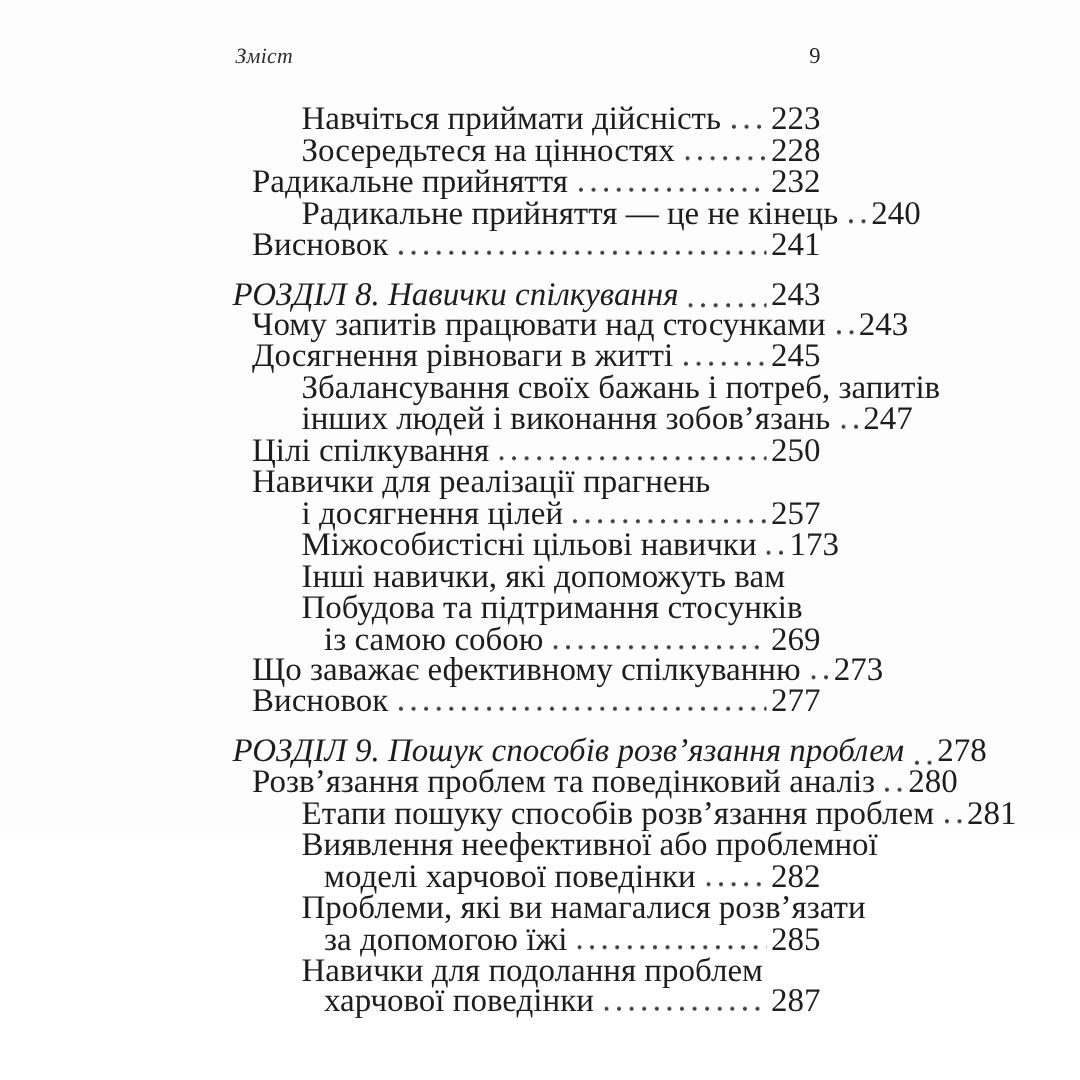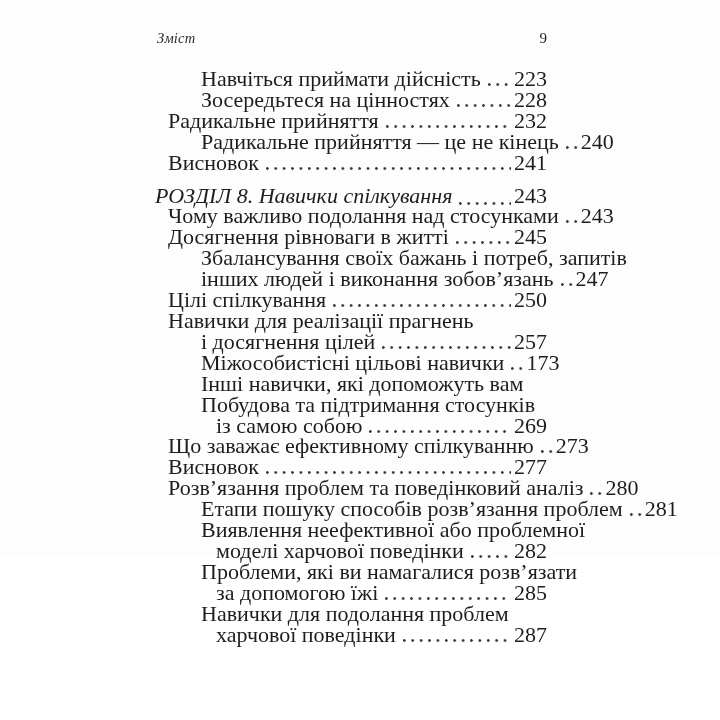--- a/index.html
+++ b/index.html
@@ -78,21 +78,21 @@
     <span class="text">Висновок</span>
     <span class="leader"></span>
     <span class="pageno">241</span>
   </div>
       <div class="row level-0 chapter gap-before">
     <span class="text">РОЗДІЛ 8. Навички спілкування</span>
     <span class="leader"></span>
     <span class="pageno">243</span>
   </div>
       <div class="row level-1">
-    <span class="text">Чому важливо подолання над стосунками</span>
+    <span class="text">Чому запитів працювати над стосунками</span>
     <span class="leader"></span>
     <span class="pageno">243</span>
   </div>
       <div class="row level-1">
     <span class="text">Досягнення рівноваги в житті</span>
     <span class="leader"></span>
     <span class="pageno">245</span>
   </div>
       <div class="row level-2">
     <span class="text">Збалансування своїх бажань і потреб, запитів</span>
@@ -138,20 +138,25 @@
       <div class="row level-1">
     <span class="text">Що заважає ефективному спілкуванню</span>
     <span class="leader"></span>
     <span class="pageno">273</span>
   </div>
       <div class="row level-1">
     <span class="text">Висновок</span>
     <span class="leader"></span>
     <span class="pageno">277</span>
   </div>
+      <div class="row level-0 chapter gap-before">
+    <span class="text">РОЗДІЛ 9. Пошук способів розв’язання проблем</span>
+    <span class="leader"></span>
+    <span class="pageno">278</span>
+  </div>
       <div class="row level-1">
     <span class="text">Розв’язання проблем та поведінковий аналіз</span>
     <span class="leader"></span>
     <span class="pageno">280</span>
   </div>
       <div class="row level-2">
     <span class="text">Етапи пошуку способів розв’язання проблем</span>
     <span class="leader"></span>
     <span class="pageno">281</span>
   </div>

